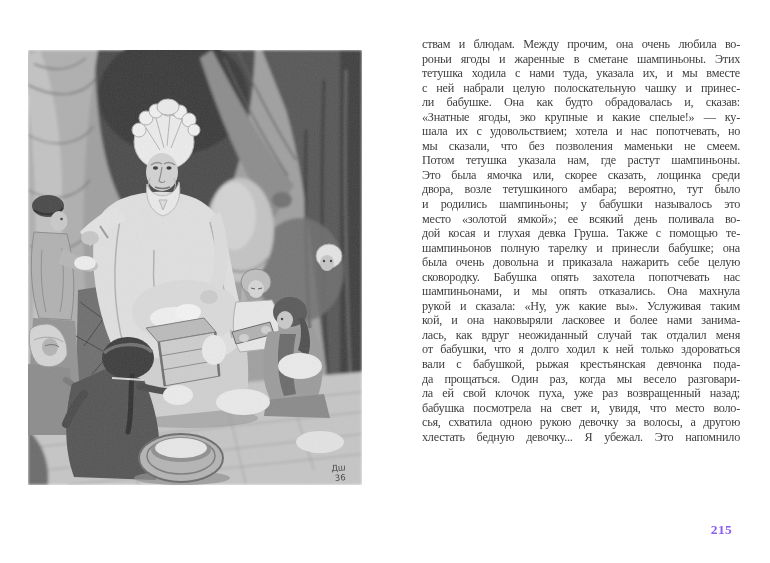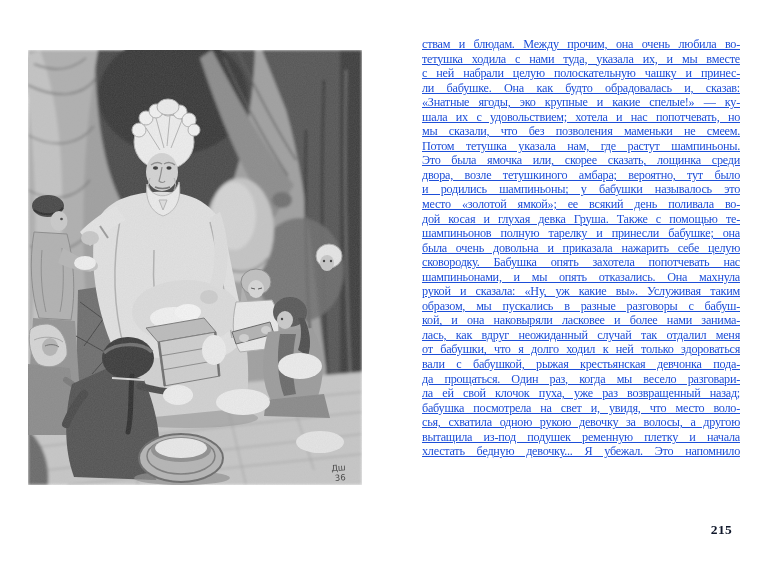--- a/index.html
+++ b/index.html
@@ -21,38 +21,37 @@
   }
   .illustration svg { display: block; }
   .text-column {
     position: absolute;
     left: 422px;
     top: 37px;
     width: 318px;
     font-size: 12.2px;
     line-height: 14.55px;
     letter-spacing: -0.25px;
-    color: #1d4ed8;
-    text-decoration: underline;
+    color: #404040;
   }
   .text-column .line {
     height: 14.55px;
     overflow: hidden;
     text-align: justify;
     text-align-last: justify;
   }
   .page-number {
     position: absolute;
     left: 682px;
     top: 522px;
     width: 50px;
     text-align: right;
     font-size: 13.5px;
     font-weight: 700;
-    color: #0f172a;
+    color: #8b5cf6;
     letter-spacing: 0.3px;
   }
   .sig {
     font-family: "DejaVu Sans", sans-serif;
     font-size: 8.5px;
     fill: #4a4a4a;
   }
 </style>
 </head>
 <body>
@@ -285,45 +284,44 @@
 
       <rect width="334" height="435" filter="url(#grain)" opacity="0.5"></rect>
 
       <text class="sig" x="303" y="421" transform="rotate(-4 306 415)">Дш</text>
       <text class="sig" x="306" y="431" transform="rotate(-4 306 415)">36</text>
     </svg>
   </figure>
 
   <div class="text-column">
       <div class="line">ствам и блюдам. Между прочим, она очень любила во-</div>
+      <div class="line">роньи ягоды и жаренные в сметане шампиньоны. Этих</div>
       <div class="line">тетушка ходила с нами туда, указала их, и мы вместе</div>
       <div class="line">с ней набрали целую полоскательную чашку и принес-</div>
       <div class="line">ли бабушке. Она как будто обрадовалась и, сказав:</div>
       <div class="line">«Знатные ягоды, эко крупные и какие спелые!» — ку-</div>
       <div class="line">шала их с удовольствием; хотела и нас попотчевать, но</div>
       <div class="line">мы сказали, что без позволения маменьки не смеем.</div>
       <div class="line">Потом тетушка указала нам, где растут шампиньоны.</div>
       <div class="line">Это была ямочка или, скорее сказать, лощинка среди</div>
       <div class="line">двора, возле тетушкиного амбара; вероятно, тут было</div>
       <div class="line">и родились шампиньоны; у бабушки называлось это</div>
       <div class="line">место «золотой ямкой»; ее всякий день поливала во-</div>
       <div class="line">дой косая и глухая девка Груша. Также с помощью те-</div>
       <div class="line">шампиньонов полную тарелку и принесли бабушке; она</div>
       <div class="line">была очень довольна и приказала нажарить себе целую</div>
       <div class="line">сковородку. Бабушка опять захотела попотчевать нас</div>
       <div class="line">шампиньонами, и мы опять отказались. Она махнула</div>
       <div class="line">рукой и сказала: «Ну, уж какие вы». Услуживая таким</div>
-      <div class="line">образом, мы пускались в разные разговоры с бабуш-</div>
       <div class="line">кой, и она наковыряли ласковее и более нами занима-</div>
       <div class="line">лась, как вдруг неожиданный случай так отдалил меня</div>
       <div class="line">от бабушки, что я долго ходил к ней только здороваться</div>
       <div class="line">вали с бабушкой, рыжая крестьянская девчонка пода-</div>
       <div class="line">да прощаться. Один раз, когда мы весело разговари-</div>
       <div class="line">ла ей свой клочок пуха, уже раз возвращенный назад;</div>
       <div class="line">бабушка посмотрела на свет и, увидя, что место воло-</div>
       <div class="line">сья, схватила одною рукою девочку за волосы, а другою</div>
-      <div class="line">вытащила из-под подушек ременную плетку и начала</div>
       <div class="line">хлестать бедную девочку... Я убежал. Это напомнило</div>
     </div>
 
   <div class="page-number">215</div>
 
 </div>
 
 </body></html>

